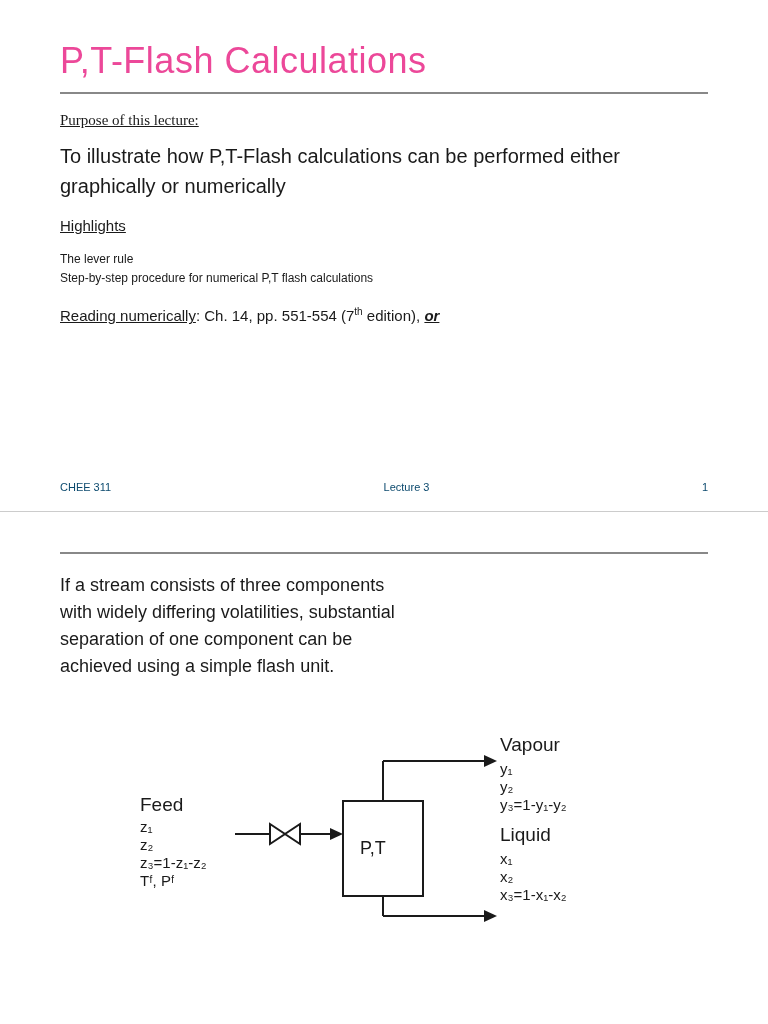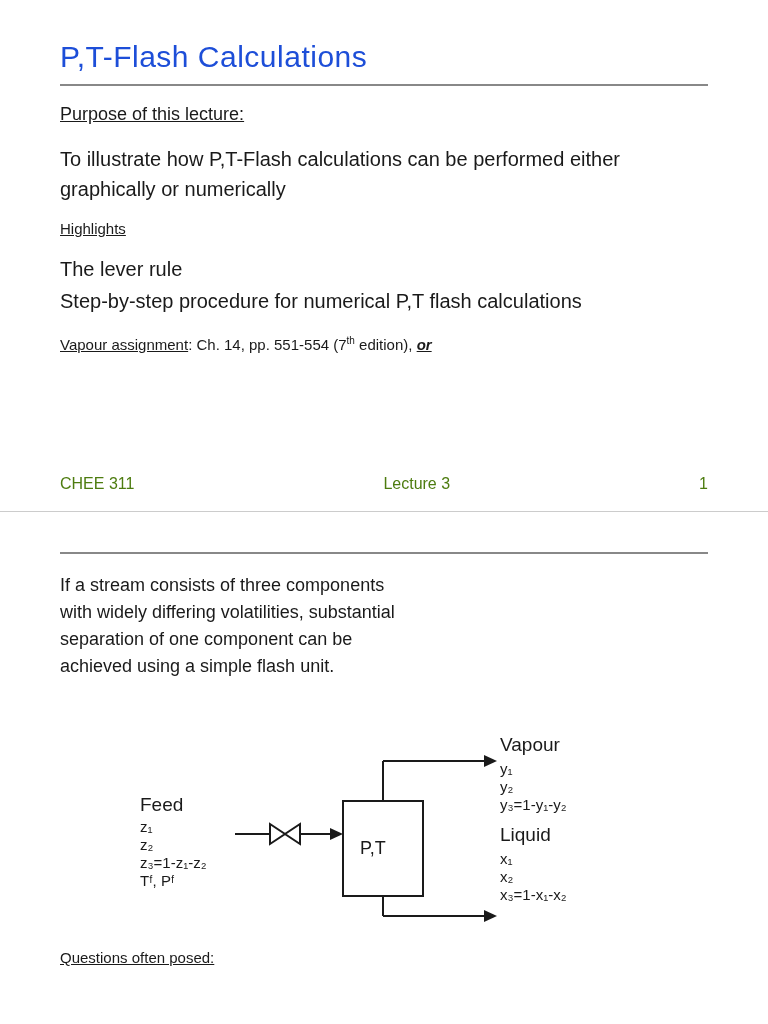--- a/index.html
+++ b/index.html
@@ -19,48 +19,49 @@
       width: 768px;
       background: #fff;
     }
     .slide {
       padding: 40px 60px 30px 60px;
       min-height: 512px;
       border-bottom: 1px solid #ccc;
       position: relative;
     }
     .slide-title {
-      font-size: 30px;
+      font-size: 36px;
       font-weight: normal;
-      color: #1d4ed8;
+      color: #ec4899;
       margin-bottom: 10px;
       letter-spacing: 0.5px;
     }
     .slide-divider {
       border: none;
       border-top: 2px solid #888;
       margin-bottom: 18px;
     }
     .purpose-label {
       text-decoration: underline;
-      font-size: 18px;
-      margin-bottom: 19px;
+      font-size: 15px;
+      margin-bottom: 12px;
+      font-family: Liberation Serif, serif;
     }
     .purpose-text {
       font-size: 20px;
       margin-bottom: 16px;
       line-height: 1.5;
     }
     .highlights-label {
       text-decoration: underline;
       font-size: 15px;
       margin-bottom: 16px;
     }
     .highlights-list {
-      font-size: 20px;
+      font-size: 12px;
       margin-bottom: 16px;
       line-height: 1.6;
     }
     .reading-section {
       font-size: 15px;
       line-height: 1.6;
     }
     .reading-label {
       text-decoration: underline;
     }
@@ -72,22 +73,22 @@
     sup {
       font-size: 10px;
     }
     .slide-footer {
       position: absolute;
       bottom: 18px;
       left: 60px;
       right: 60px;
       display: flex;
       justify-content: space-between;
-      font-size: 16px;
-      color: #4d7c0f;
+      font-size: 11px;
+      color: #0c4a6e;
     }
 
     
     .slide2 {
       padding: 40px 60px 30px 60px;
       min-height: 512px;
       position: relative;
     }
     .slide2-content {
       font-size: 18px;
@@ -125,21 +126,21 @@
     <p class="purpose-text">To illustrate how P,T-Flash calculations can be performed either graphically or numerically</p>
 
     <p class="highlights-label">Highlights</p>
     <div class="highlights-list">
       <div>The lever rule</div>
       <div>Step-by-step procedure for numerical P,T flash calculations</div>
     </div>
 
     <div class="reading-section">
       <div>
-        <span class="reading-label">Vapour assignment</span><span>: Ch. 14, pp. 551-554 (7</span><sup>th</sup><span> edition),</span> <span class="or-bold">or</span>
+        <span class="reading-label">Reading numerically</span><span>: Ch. 14, pp. 551-554 (7</span><sup>th</sup><span> edition),</span> <span class="or-bold">or</span>
       </div>
     </div>
 
     <div class="slide-footer">
       <span>CHEE 311</span>
       <span>Lecture 3</span>
       <span>1</span>
     </div>
   </div>
 
@@ -188,16 +189,15 @@
         <text x="440" y="158" font-family="Arial" font-size="15" fill="#1a1a1a">x₁</text>
         <text x="440" y="176" font-family="Arial" font-size="15" fill="#1a1a1a">x₂</text>
         <text x="440" y="194" font-family="Arial" font-size="15" fill="#1a1a1a">x₃=1-x₁-x₂</text>
 
         <line x1="323" y1="190" x2="323" y2="210" stroke="#1a1a1a" stroke-width="2"></line>
         <line x1="323" y1="210" x2="430" y2="210" stroke="#1a1a1a" stroke-width="2"></line>
         <polygon points="424,204 437,210 424,216" fill="#1a1a1a"></polygon>
       </svg>
     </div>
 
-    <p class="questions-label">Questions often posed:</p>
   </div>
 
 </div>
 
 </body></html>

